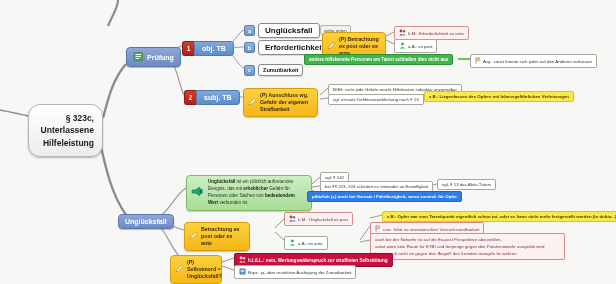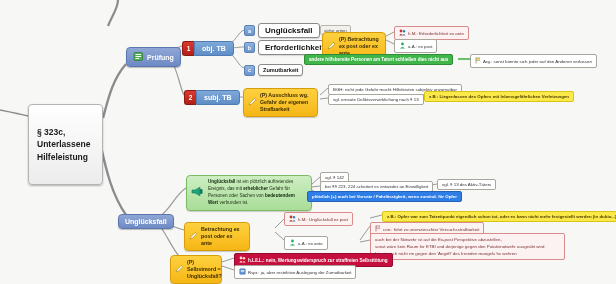--- a/index.html
+++ b/index.html
@@ -11,25 +11,25 @@
     position:relative;
   }
   #canvas{position:absolute;left:0;top:0;width:616px;height:284px;}
   svg.links{position:absolute;left:0;top:0;width:616px;height:284px;pointer-events:none;}
 
   .node{position:absolute;box-sizing:border-box;white-space:nowrap;}
 
   
   .root{
     background:linear-gradient(#ffffff,#ececec);
-    border:1px solid #b4b4b4;border-radius:4px;
+    border:1px solid #b4b4b4;border-radius:12px;
     box-shadow:0 1px 2px rgba(0,0,0,.28);
     font-size:8.5px;font-weight:bold;color:#1a1a1a;
-    text-align:left;line-height:1.45;
-    padding:21px 8px;white-space:normal;
+    text-align:right;line-height:1.45;
+    padding:7px 8px;white-space:normal;
   }
 
   
   .blue-cap{
     background:linear-gradient(#8fa7d6,#6e8ac4);
     border:1px solid #5c77b0;border-radius:4px;
     color:#ffffff;font-size:7px;font-weight:bold;
     padding:3px 6px;
     box-shadow:0 1px 1px rgba(0,0,0,.25);
     display:flex;align-items:center;gap:3px;

